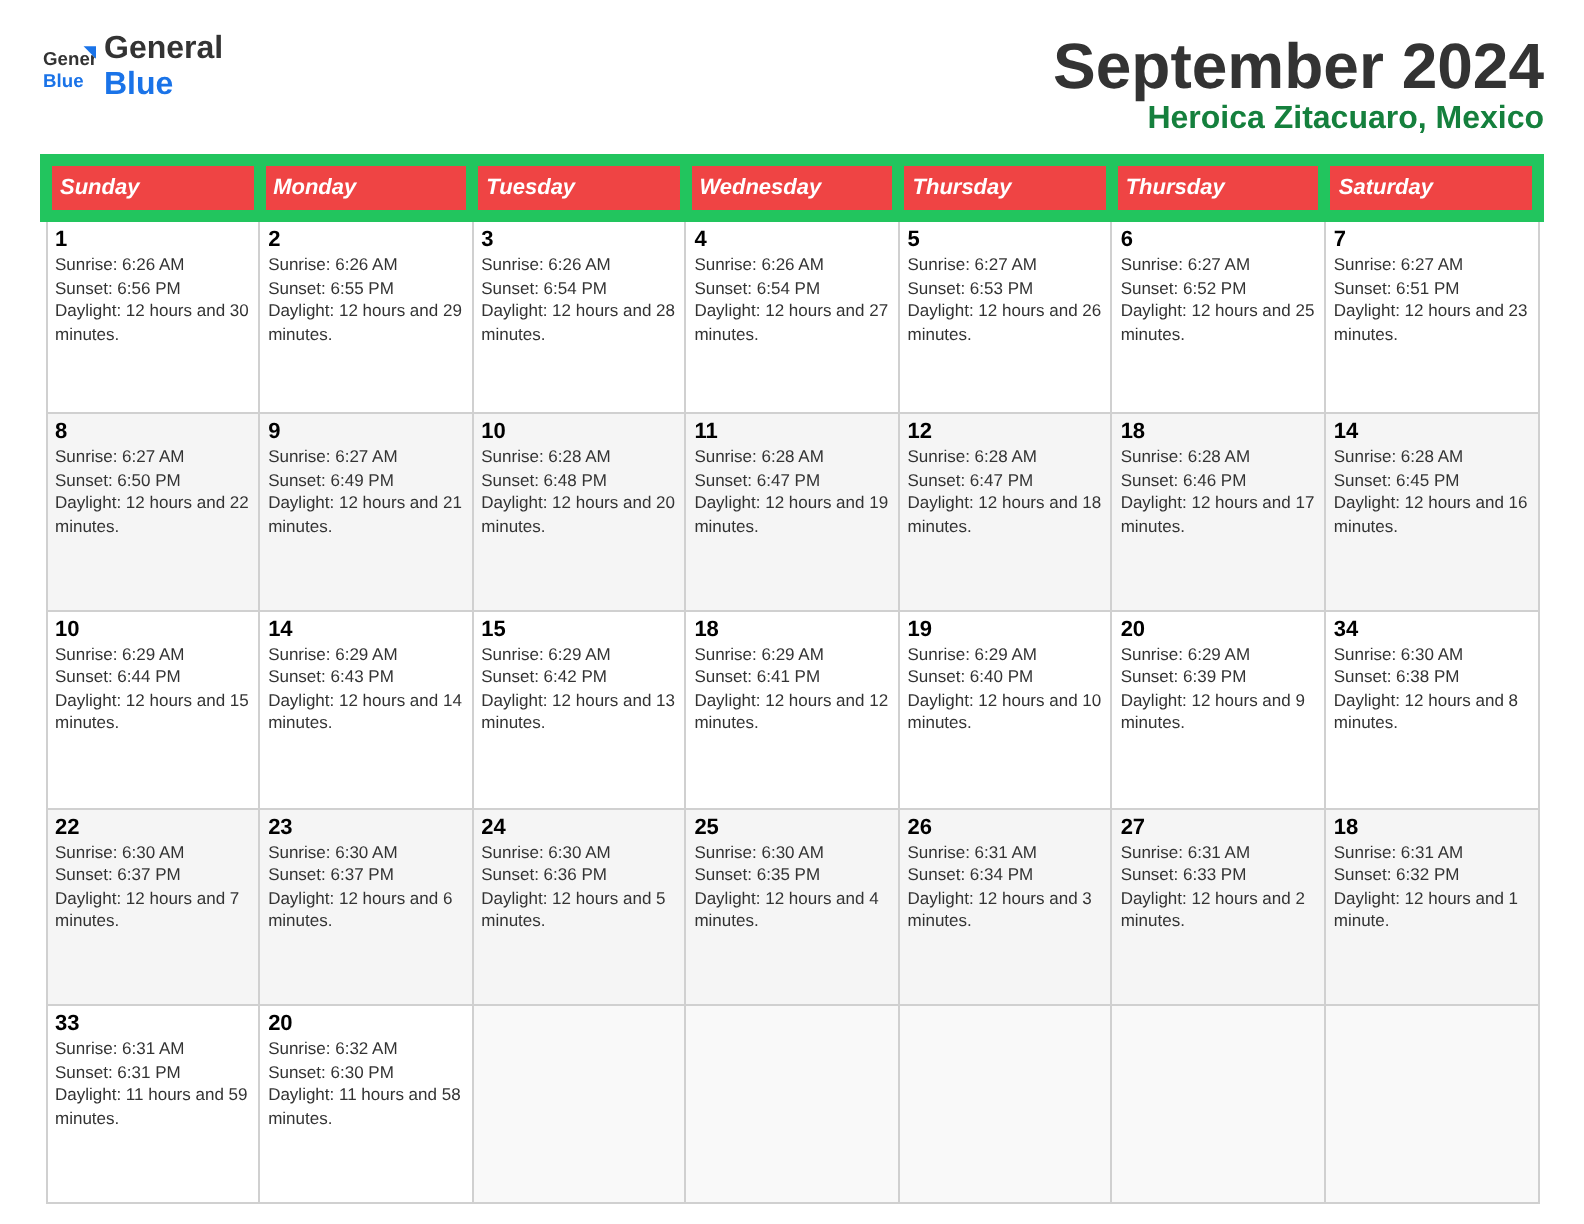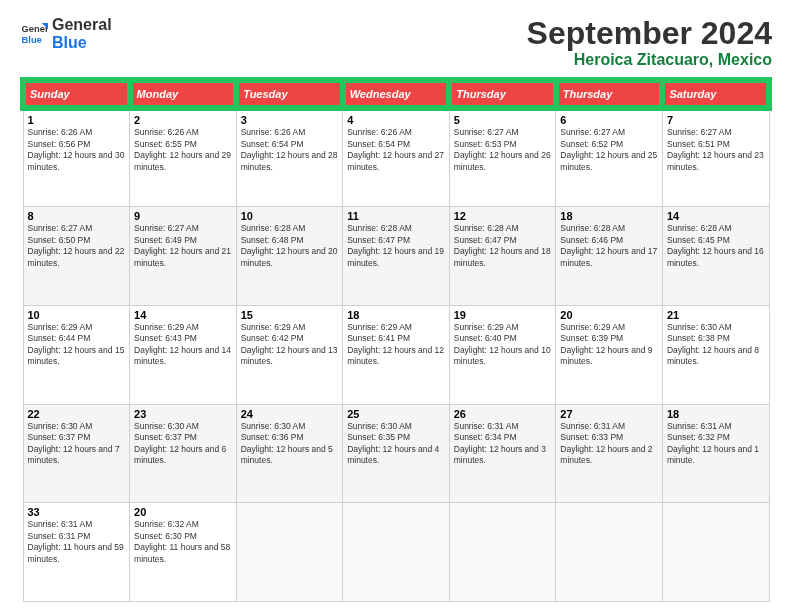--- a/index.html
+++ b/index.html
@@ -211,21 +211,21 @@
           </td>
           <td>
             <span class="day-num">19</span>
             <div class="day-content">Sunrise: 6:29 AM<br>Sunset: 6:40 PM<br>Daylight: 12 hours and 10 minutes.</div>
           </td>
           <td>
             <span class="day-num">20</span>
             <div class="day-content">Sunrise: 6:29 AM<br>Sunset: 6:39 PM<br>Daylight: 12 hours and 9 minutes.</div>
           </td>
           <td>
-            <span class="day-num">21</span>
+            <span class="day-num">34</span>
             <div class="day-content">Sunrise: 6:30 AM<br>Sunset: 6:38 PM<br>Daylight: 12 hours and 8 minutes.</div>
           </td>
         </tr>
         <tr>
           <td>
             <span class="day-num">22</span>
             <div class="day-content">Sunrise: 6:30 AM<br>Sunset: 6:37 PM<br>Daylight: 12 hours and 7 minutes.</div>
           </td>
           <td>
             <span class="day-num">23</span>

